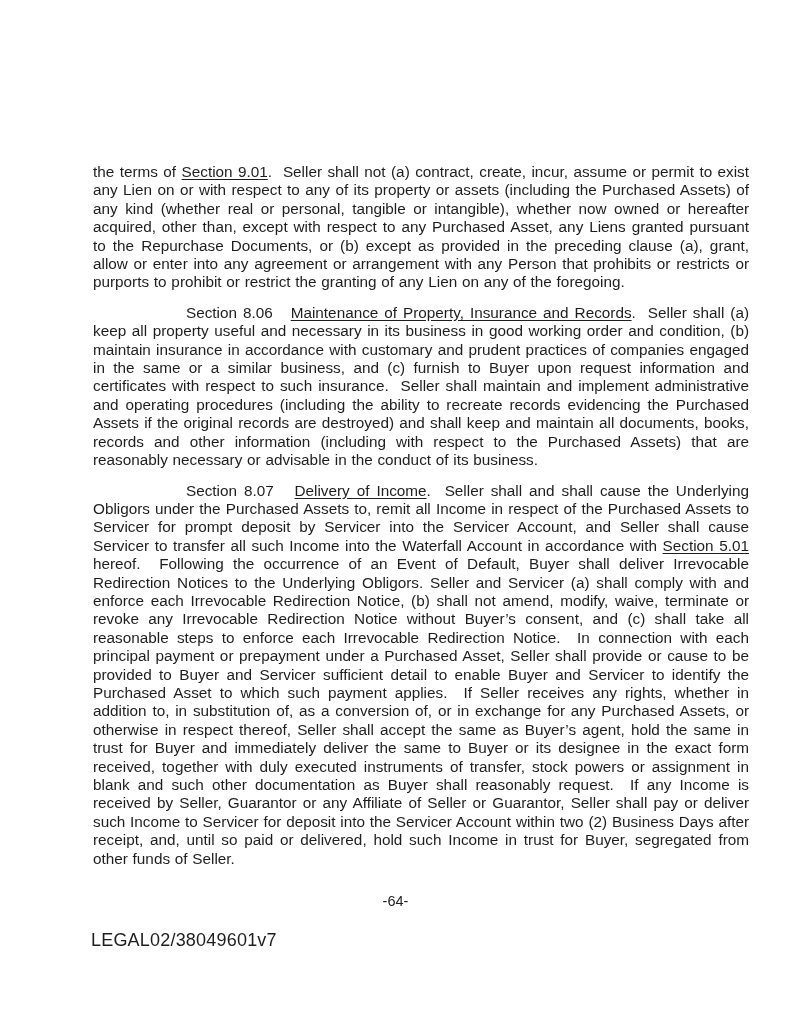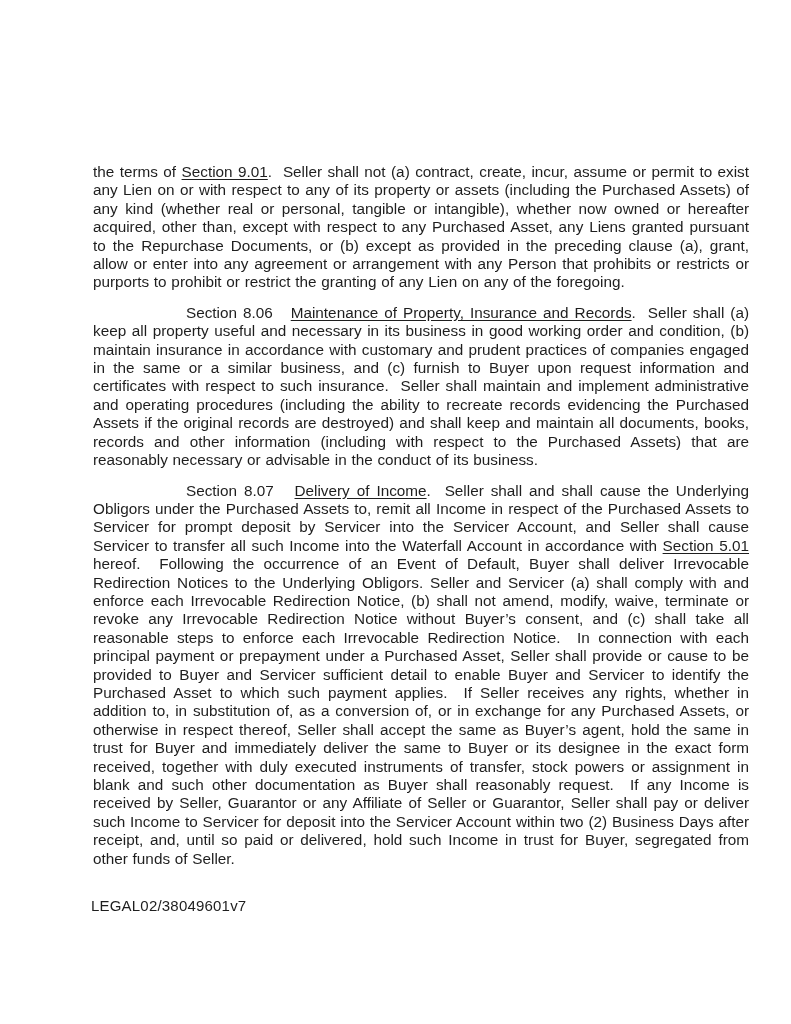--- a/index.html
+++ b/index.html
@@ -41,28 +41,29 @@
     position: absolute;
     left: 0;
     top: 893px;
     width: 791px;
     text-align: center;
     font-size: 14.5px;
   }
   .footer-code {
     position: absolute;
     left: 91px;
-    top: 897px;
-    font-size: 15px;
+    top: 930px;
+    font-size: 18px;
     letter-spacing: 0.2px;
   }
 </style>
 </head>
 <body>
 
 <div class="page">
   <div class="doc-body">
       <p class="para"><span>the terms of </span><span class="u">Section 9.01</span><span>.&nbsp; Seller shall not (a) contract, create, incur, assume or permit to exist any Lien on or with respect to any of its property or assets (including the Purchased Assets) of any kind (whether real or personal, tangible or intangible), whether now owned or hereafter acquired, other than, except with respect to any Purchased Asset, any Liens granted pursuant to the Repurchase Documents, or (b) except as provided in the preceding clause (a), grant, allow or enter into any agreement or arrangement with any Person that prohibits or restricts or purports to prohibit or restrict the granting of any Lien on any of the foregoing.</span></p>
       <p class="para indent"><span>Section 8.06&nbsp;&nbsp; </span><span class="u">Maintenance of Property, Insurance and Records</span><span>.&nbsp; Seller shall (a) keep all property useful and necessary in its business in good working order and condition, (b) maintain insurance in accordance with customary and prudent practices of companies engaged in the same or a similar business, and (c) furnish to Buyer upon request information and certificates with respect to such insurance.&nbsp; Seller shall maintain and implement administrative and operating procedures (including the ability to recreate records evidencing the Purchased Assets if the original records are destroyed) and shall keep and maintain all documents, books, records and other information (including with respect to the Purchased Assets) that are reasonably necessary or advisable in the conduct of its business.</span></p>
       <p class="para indent"><span>Section 8.07&nbsp;&nbsp; </span><span class="u">Delivery of Income</span><span>.&nbsp; Seller shall and shall cause the Underlying Obligors under the Purchased Assets to, remit all Income in respect of the Purchased Assets to Servicer for prompt deposit by Servicer into the Servicer Account, and Seller shall cause Servicer to transfer all such Income into the Waterfall Account in accordance with </span><span class="u">Section 5.01</span><span> hereof.&nbsp; Following the occurrence of an Event of Default, Buyer shall deliver Irrevocable Redirection Notices to the Underlying Obligors. Seller and Servicer (a) shall comply with and enforce each Irrevocable Redirection Notice, (b) shall not amend, modify, waive, terminate or revoke any Irrevocable Redirection Notice without Buyer’s consent, and (c) shall take all reasonable steps to enforce each Irrevocable Redirection Notice.&nbsp; In connection with each principal payment or prepayment under a Purchased Asset, Seller shall provide or cause to be provided to Buyer and Servicer sufficient detail to enable Buyer and Servicer to identify the Purchased Asset to which such payment applies.&nbsp; If Seller receives any rights, whether in addition to, in substitution of, as a conversion of, or in exchange for any Purchased Assets, or otherwise in respect thereof, Seller shall accept the same as Buyer’s agent, hold the same in trust for Buyer and immediately deliver the same to Buyer or its designee in the exact form received, together with duly executed instruments of transfer, stock powers or assignment in blank and such other documentation as Buyer shall reasonably request.&nbsp; If any Income is received by Seller, Guarantor or any Affiliate of Seller or Guarantor, Seller shall pay or deliver such Income to Servicer for deposit into the Servicer Account within two (2) Business Days after receipt, and, until so paid or delivered, hold such Income in trust for Buyer, segregated from other funds of Seller.</span></p>
     </div>
+  <div class="page-number">-64-</div>
   <div class="footer-code">LEGAL02/38049601v7</div>
 </div>
 
 </body></html>

